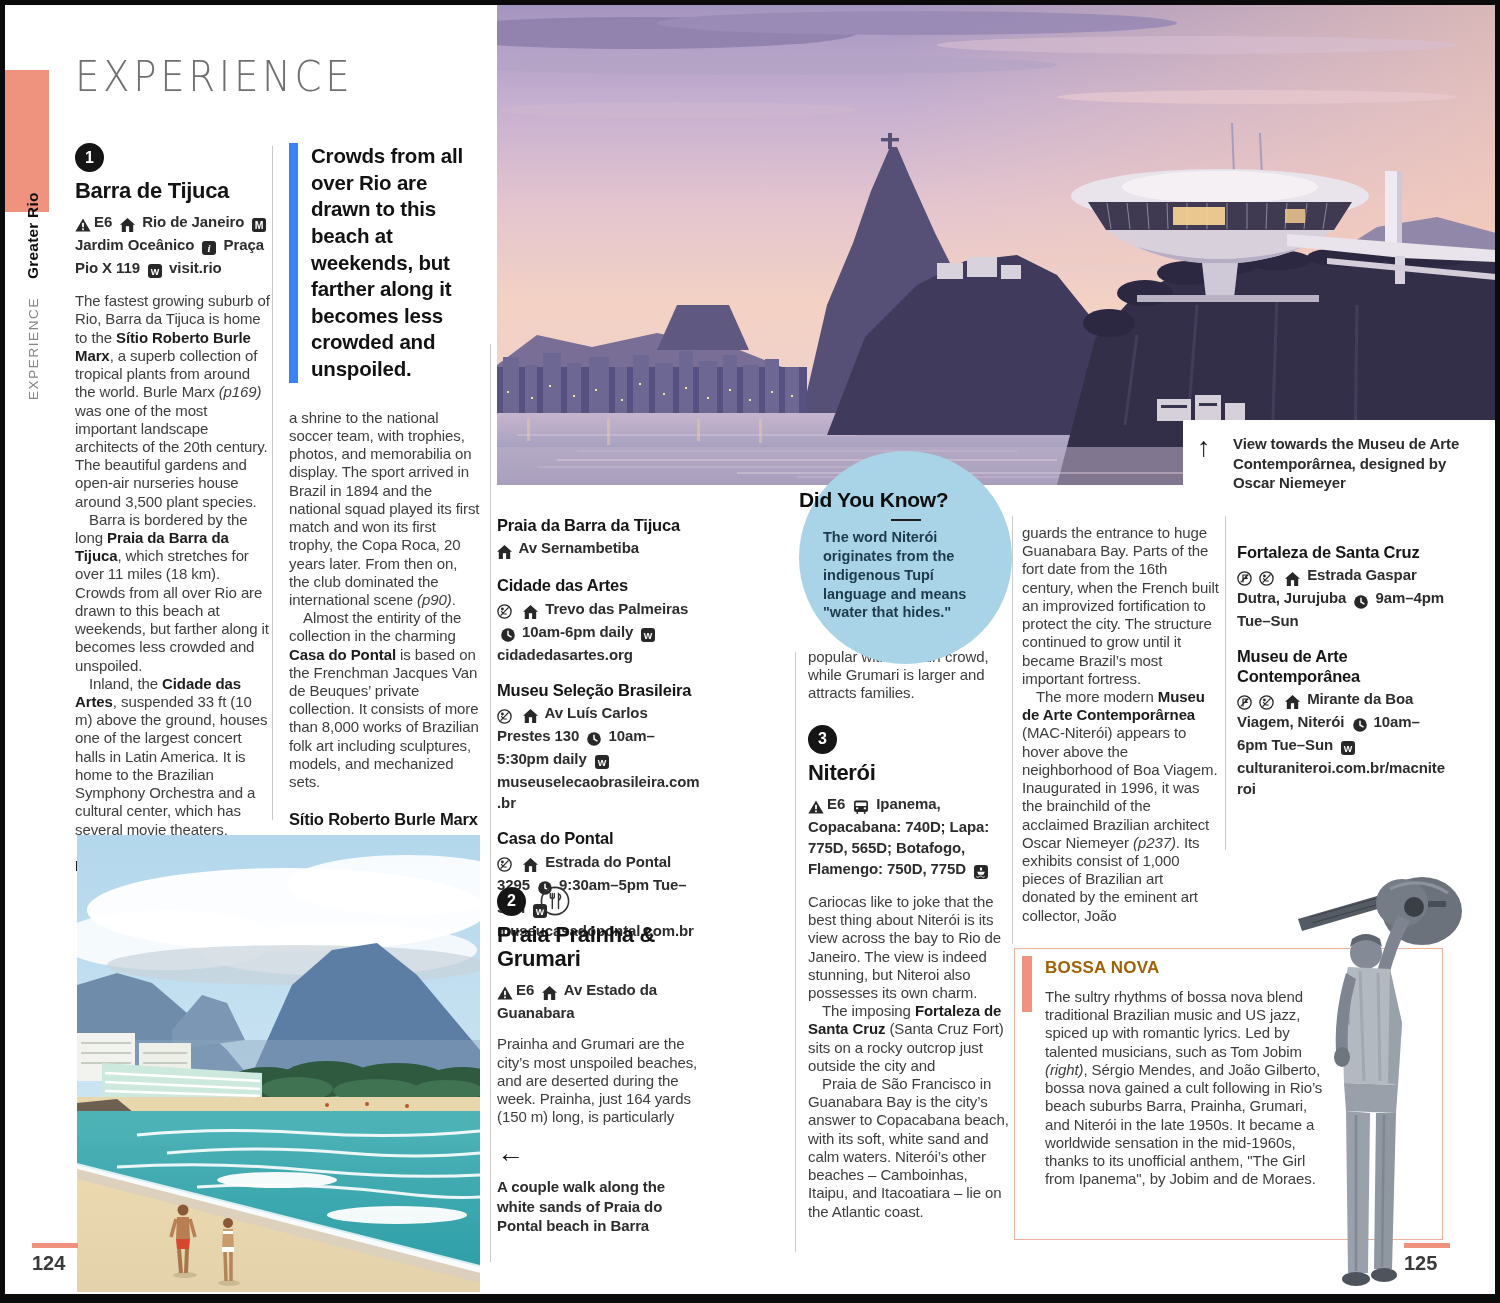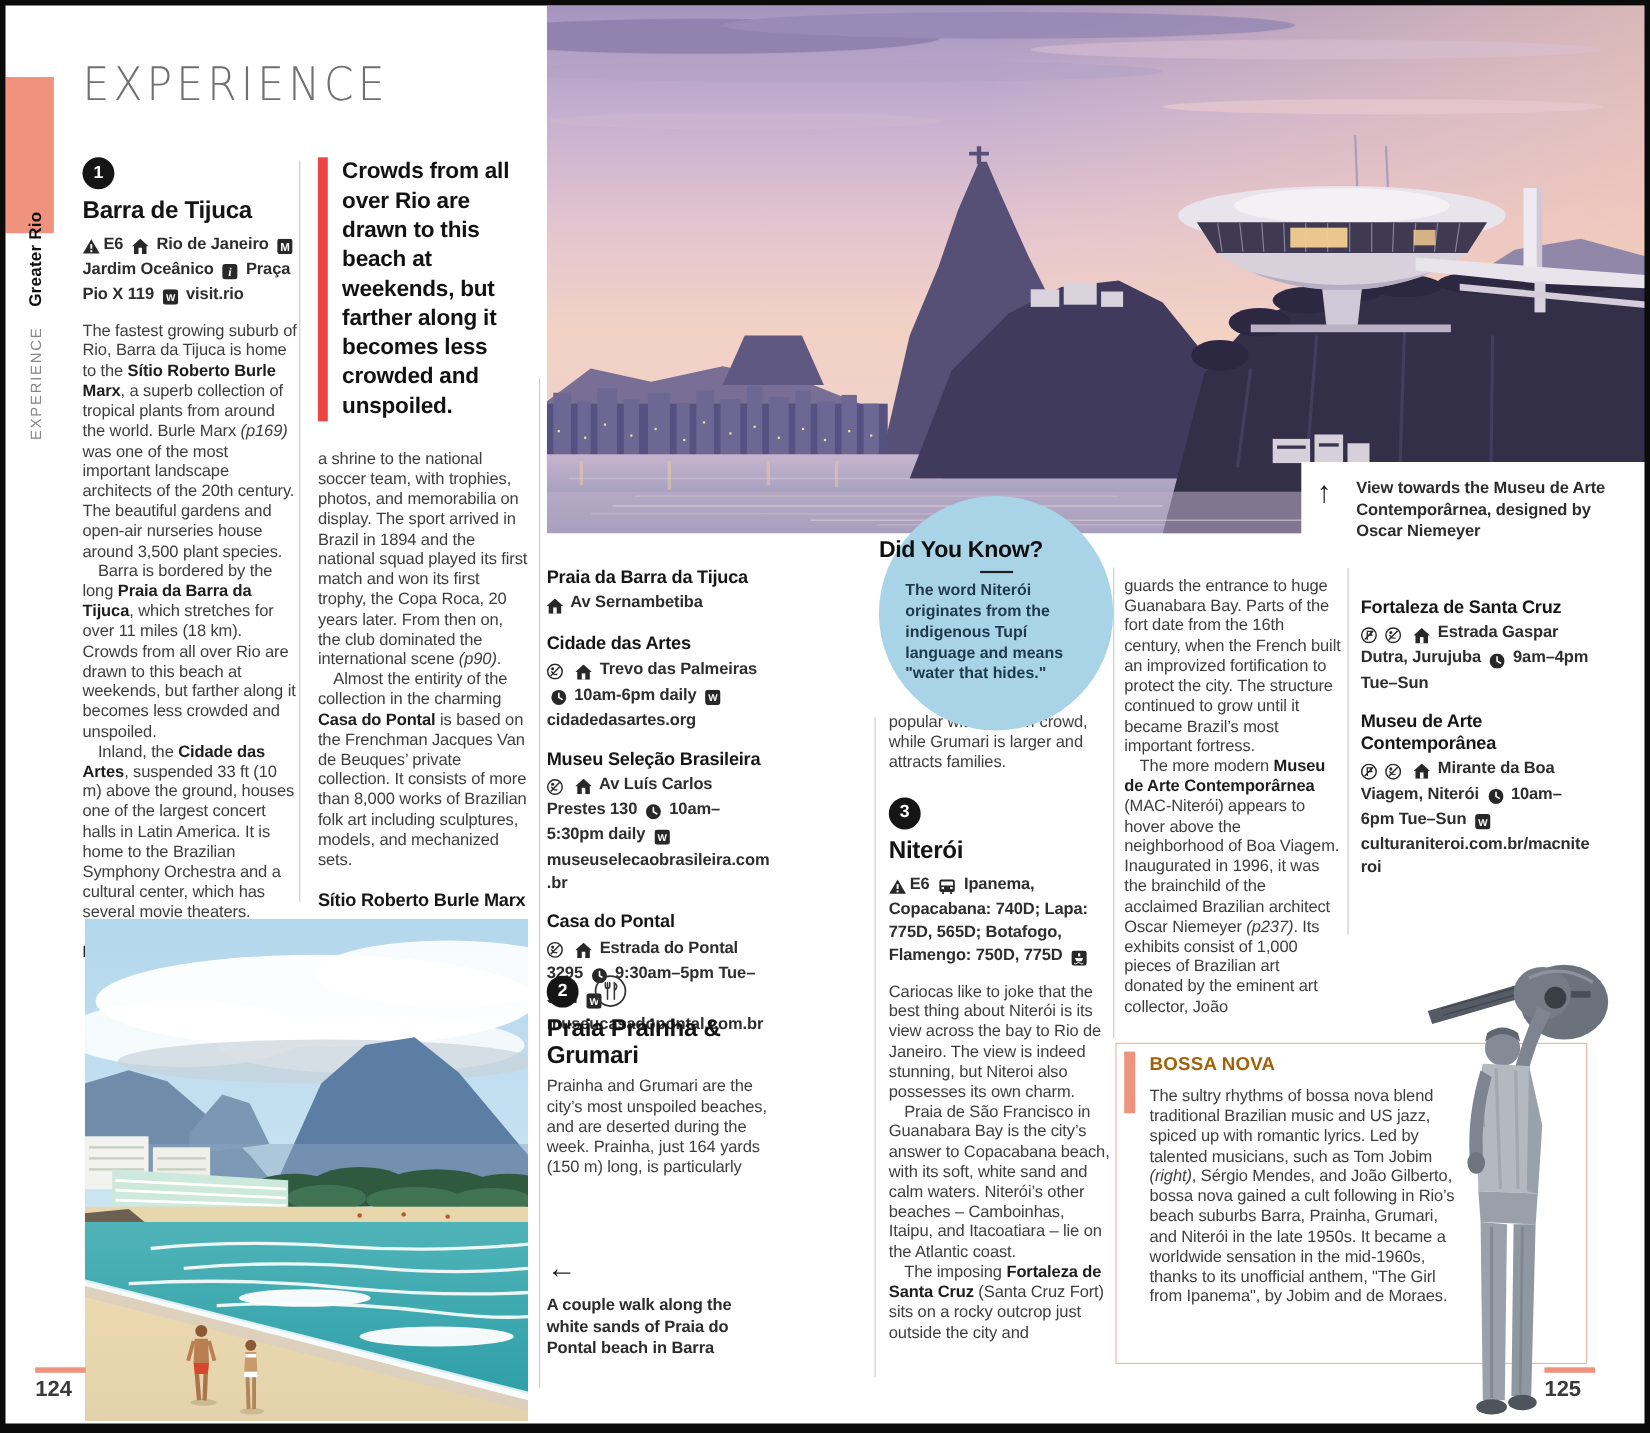--- a/index.html
+++ b/index.html
@@ -29,21 +29,21 @@
   .details { font-size:15px; font-weight:bold; color:#2d2d2d; line-height:1.4; letter-spacing:-0.1px; overflow-wrap:anywhere; margin-bottom:12px; }
   .icon { display:inline-block; vertical-align:-2px; margin:0 3px 0 4px; }
   .icon:first-child { margin-left:0; }
   .icon svg { display:inline-block; vertical-align:middle; }
 
   .para { margin:0; font-size:15px; line-height:1.215; letter-spacing:-0.1px; color:#3d3d3d; }
   .para.indent { text-indent:14px; }
   .para b { color:#1d1d1d; }
   .para i { }
 
-  .callout { border-left:9px solid #ef4444; padding-left:13px; font-size:20.5px; font-weight:bold;
+  .callout { border-left:9px solid #3b82f6; padding-left:13px; font-size:20.5px; font-weight:bold;
     color:#121212; line-height:1.3; letter-spacing:-0.2px; }
   .after-callout { margin-top:26px; }
 
   .listing { margin-top:16px; }
   .listing:first-child { margin-top:0; }
   .listing h4 { margin:0 0 2px; font-size:16.5px; color:#161616; letter-spacing:-0.2px; line-height:1.18; }
   .listing .details { margin-bottom:0; }
 
   .vline { position:absolute; width:1px; background:#c9c9c9; }
 
@@ -394,20 +394,28 @@
 <div class="col" style="left:497px; top:886px; width:206px;">
   <div class="marker-row">
     <div class="marker">2</div>
     <span class="icon"><svg width="30" height="30" viewBox="0 0 30 30">
           <circle cx="15" cy="15" r="13.6" fill="none" stroke="#333" stroke-width="1.6"></circle>
           <path d="M12.3 7.5v4.2M10.3 7.5v3a2 2 0 0 0 4 0v-3M12.3 12.7v9.8" stroke="#333" stroke-width="1.4" fill="none" stroke-linecap="round"></path>
           <path d="M18.5 22.5V7.5c1.9 1.3 2.7 3.6 1.2 5.8l-.4.5" stroke="#333" stroke-width="1.4" fill="none" stroke-linecap="round"></path>
         </svg></span>
   </div>
   <h2 class="entry-title">Praia Prainha &amp; Grumari</h2>
+  <div class="details"><span class="icon"><svg width="16" height="14" viewBox="0 0 16 14">
+          <path d="M8 .5 15.6 13.5H.4Z" fill="#282828"></path>
+          <rect x="7.1" y="4.8" width="1.8" height="4.4" fill="#fff"></rect>
+          <rect x="7.1" y="10.4" width="1.8" height="1.8" fill="#fff"></rect>
+        </svg></span><span>E6 </span><span class="icon"><svg width="15" height="14" viewBox="0 0 15 14">
+          <path d="M7.5 0 15 6.8 13.2 6.8 13.2 14 1.8 14 1.8 6.8 0 6.8Z" fill="#282828"></path>
+          <rect x="5.9" y="8.2" width="3.2" height="5.8" fill="#fff"></rect>
+        </svg></span><span> Av Estado da Guanabara</span></div>
   <div>
       <p class="para"><span>Prainha and Grumari are the city’s most unspoiled beaches, and are deserted during the week. Prainha, just 164 yards (150 m) long, is particularly</span></p>
     </div>
 </div>
 
 <div class="left-caption">
   <span class="arrow">←</span>
   <div class="caption">A couple walk along the white sands of Praia do Pontal beach in Barra</div>
 </div>
 
@@ -430,22 +438,22 @@
             <circle cx="4.3" cy="13" r="1" fill="#282828"></circle>
             <circle cx="11.7" cy="13" r="1" fill="#282828"></circle>
           </svg></span><span> Ipanema, Copacabana: 740D; Lapa: 775D, 565D; Botafogo, Flamengo: 750D, 775D </span><span class="icon"><svg width="14" height="14" viewBox="0 0 14 14">
             <rect width="14" height="14" rx="3" fill="#282828"></rect>
             <rect x="6" y="2.6" width="2" height="2.8" fill="#fff"></rect>
             <path d="M3.2 6.8h7.6L9.4 9.8H4.6Z" fill="#fff"></path>
             <path d="M2.4 11.6c.9.8 1.9.8 2.8 0s1.9-.8 2.8 0 1.9.8 2.8 0" stroke="#fff" stroke-width="0.9" fill="none"></path>
           </svg></span></div>
     <div>
         <p class="para"><span>Cariocas like to joke that the best thing about Niterói is its view across the bay to Rio de Janeiro. The view is indeed stunning, but Niteroi also possesses its own charm.</span></p>
+        <p class="para indent"><span>The imposing </span><b>Fortaleza de Santa Cruz</b><span> (Santa Cruz Fort) sits on a rocky outcrop just outside the city and</span></p>
         <p class="para indent"><span>Praia de São Francisco in Guanabara Bay is the city’s answer to Copacabana beach, with its soft, white sand and calm waters. Niterói’s other beaches – Camboinhas, Itaipu, and Itacoatiara – lie on the Atlantic coast.</span></p>
-        <p class="para indent"><span>The imposing </span><b>Fortaleza de Santa Cruz</b><span> (Santa Cruz Fort) sits on a rocky outcrop just outside the city and</span></p>
       </div>
   </div>
 </div>
 
 <div class="col" style="left:1022px; top:524px; width:197px;">
     <p class="para"><span>guards the entrance to huge Guanabara Bay. Parts of the fort date from the 16th century, when the French built an improvized fortification to protect the city. The structure continued to grow until it became Brazil’s most important fortress.</span></p>
     <p class="para indent"><span>The more modern </span><b>Museu de Arte Contemporârnea</b><span> (MAC-Niterói) appears to hover above the neighborhood of Boa Viagem. Inaugurated in 1996, it was the brainchild of the acclaimed Brazilian architect Oscar Niemeyer </span><i>(p237)</i><span>. Its exhibits consist of 1,000 pieces of Brazilian art donated by the eminent art collector, João</span></p>
   </div>
 
 <div class="col" style="left:1237px; top:524px; width:209px;">

